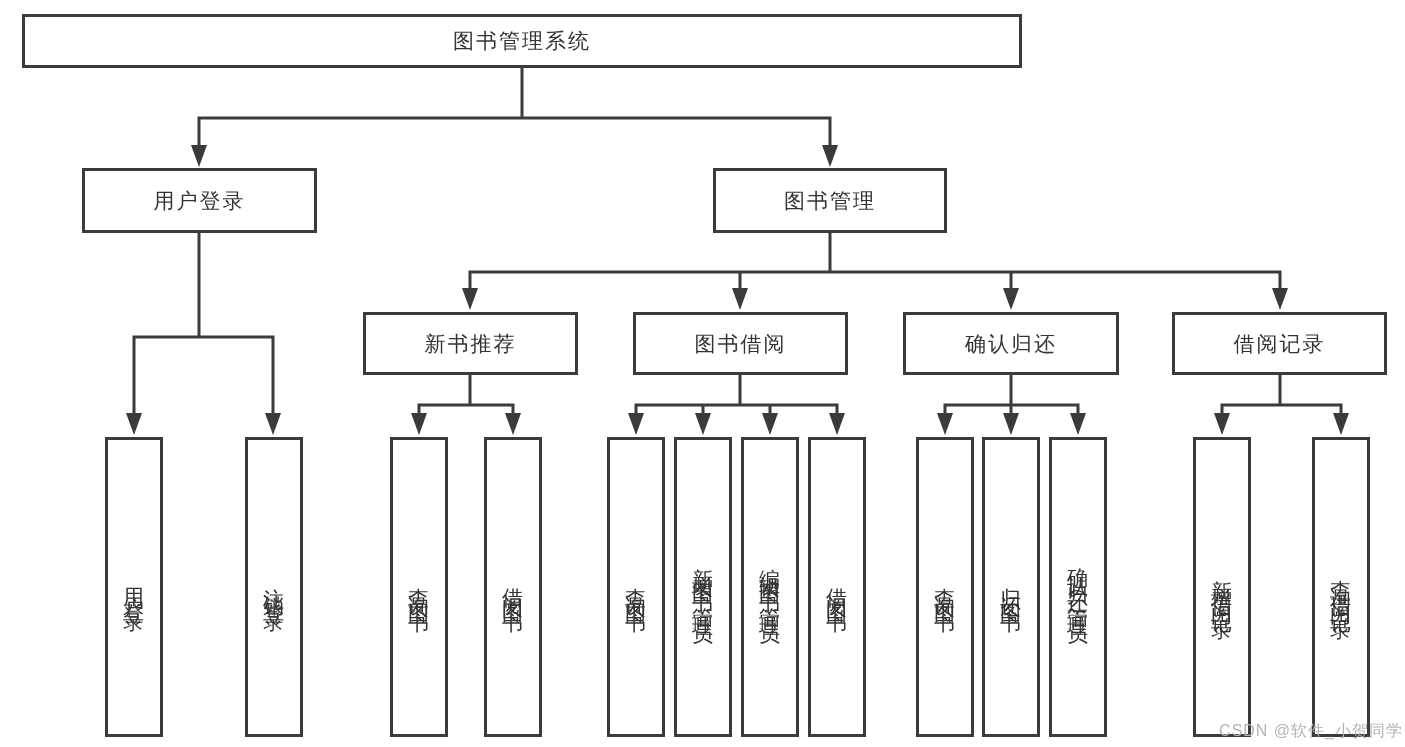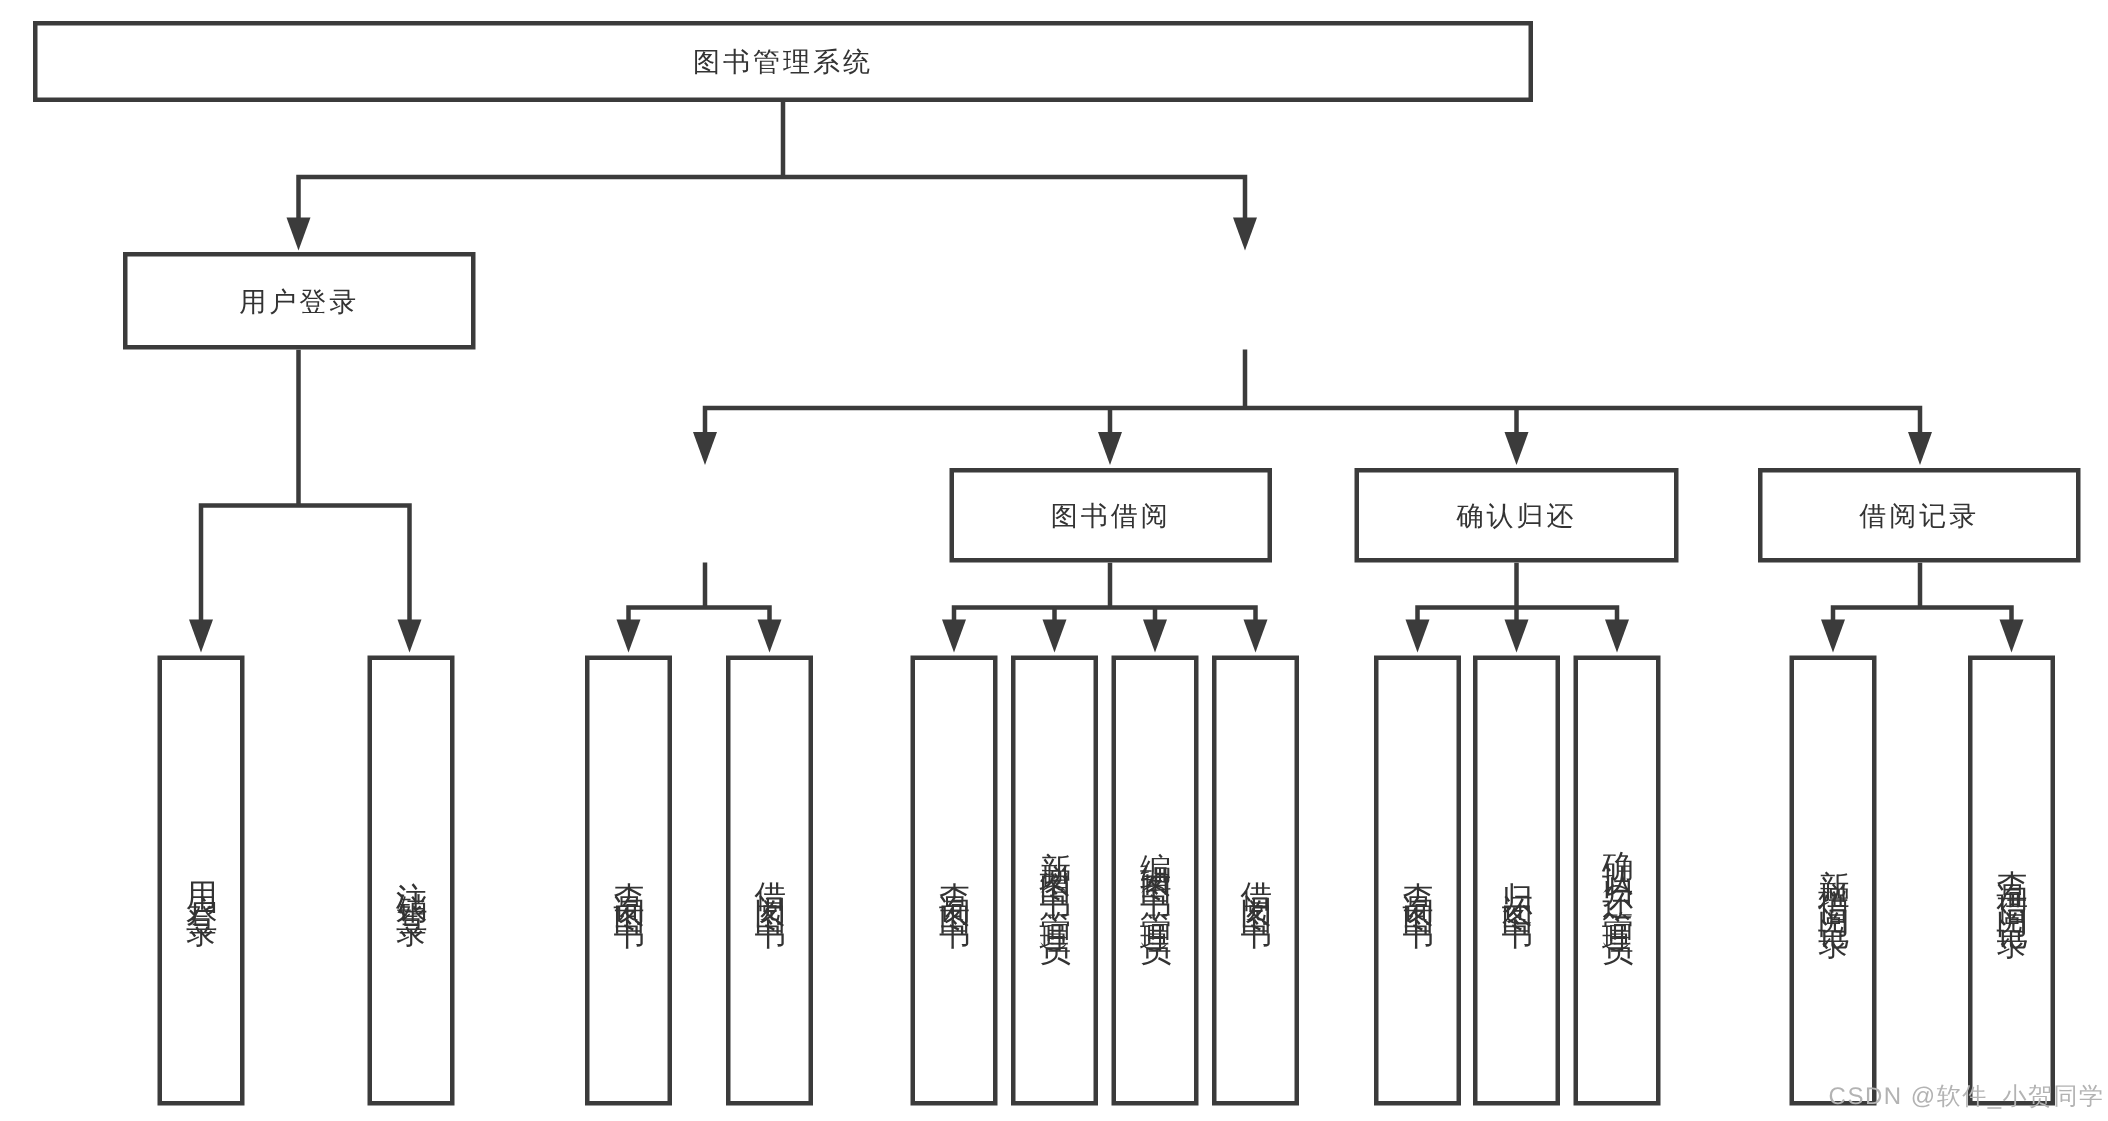--- a/index.html
+++ b/index.html
@@ -17,21 +17,21 @@
     box-sizing: border-box;
     background: #ffffff;
     border: 3px solid #3b3b3b;
     display: flex;
     align-items: center;
     justify-content: center;
     z-index: 2;
     color: #333333;
   }
   .hbox span {
-    font-size: 18px;
+    font-size: 21px;
     letter-spacing: 2px;
     white-space: nowrap;
   }
   .vbox span {
     writing-mode: vertical-rl;
     text-orientation: mixed;
     font-size: 21px;
     letter-spacing: 8px;
     line-height: 1;
     white-space: nowrap;
@@ -85,28 +85,34 @@
     </g>
   </svg>
 
   <div class="node hbox" style="left:22px;top:14px;width:1000px;height:54px">
     <span>图书管理系统</span>
   </div>
 
   <div class="node hbox" style="left:82px;top:168px;width:235px;height:65px">
     <span>用户登录</span>
   </div>
+  <div class="node hbox" style="left:713px;top:168px;width:234px;height:65px">
+    <span>图书管理</span>
+  </div>
 
   <div class="node vbox" style="left:105px;top:437px;width:58px;height:300px">
     <span>用户登录</span>
   </div>
   <div class="node vbox" style="left:245px;top:437px;width:58px;height:300px">
     <span>注销登录</span>
   </div>
 
+  <div class="node hbox" style="left:363px;top:312px;width:215px;height:63px">
+    <span>新书推荐</span>
+  </div>
   <div class="node hbox" style="left:633px;top:312px;width:215px;height:63px">
     <span>图书借阅</span>
   </div>
   <div class="node hbox" style="left:903px;top:312px;width:216px;height:63px">
     <span>确认归还</span>
   </div>
   <div class="node hbox" style="left:1172px;top:312px;width:215px;height:63px">
     <span>借阅记录</span>
   </div>
 

